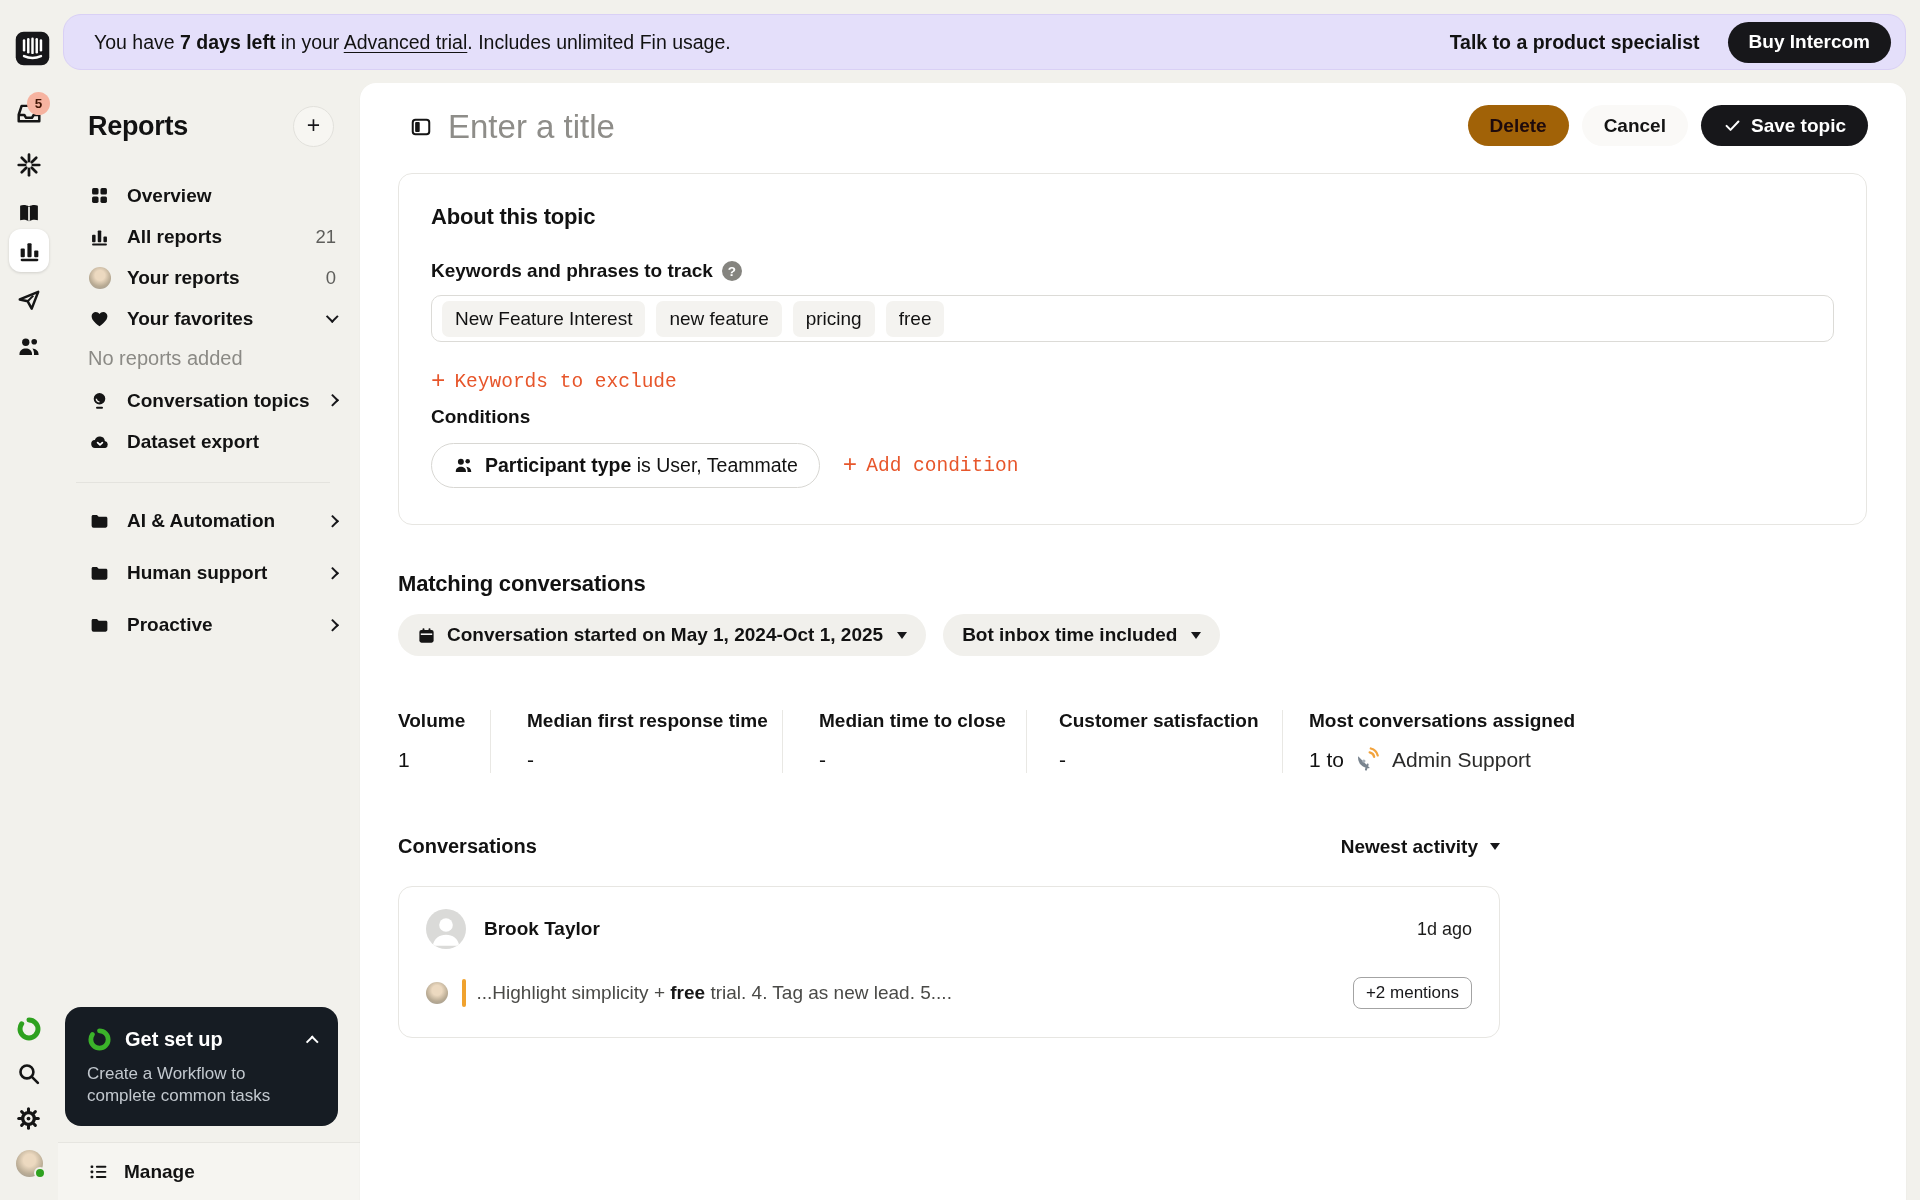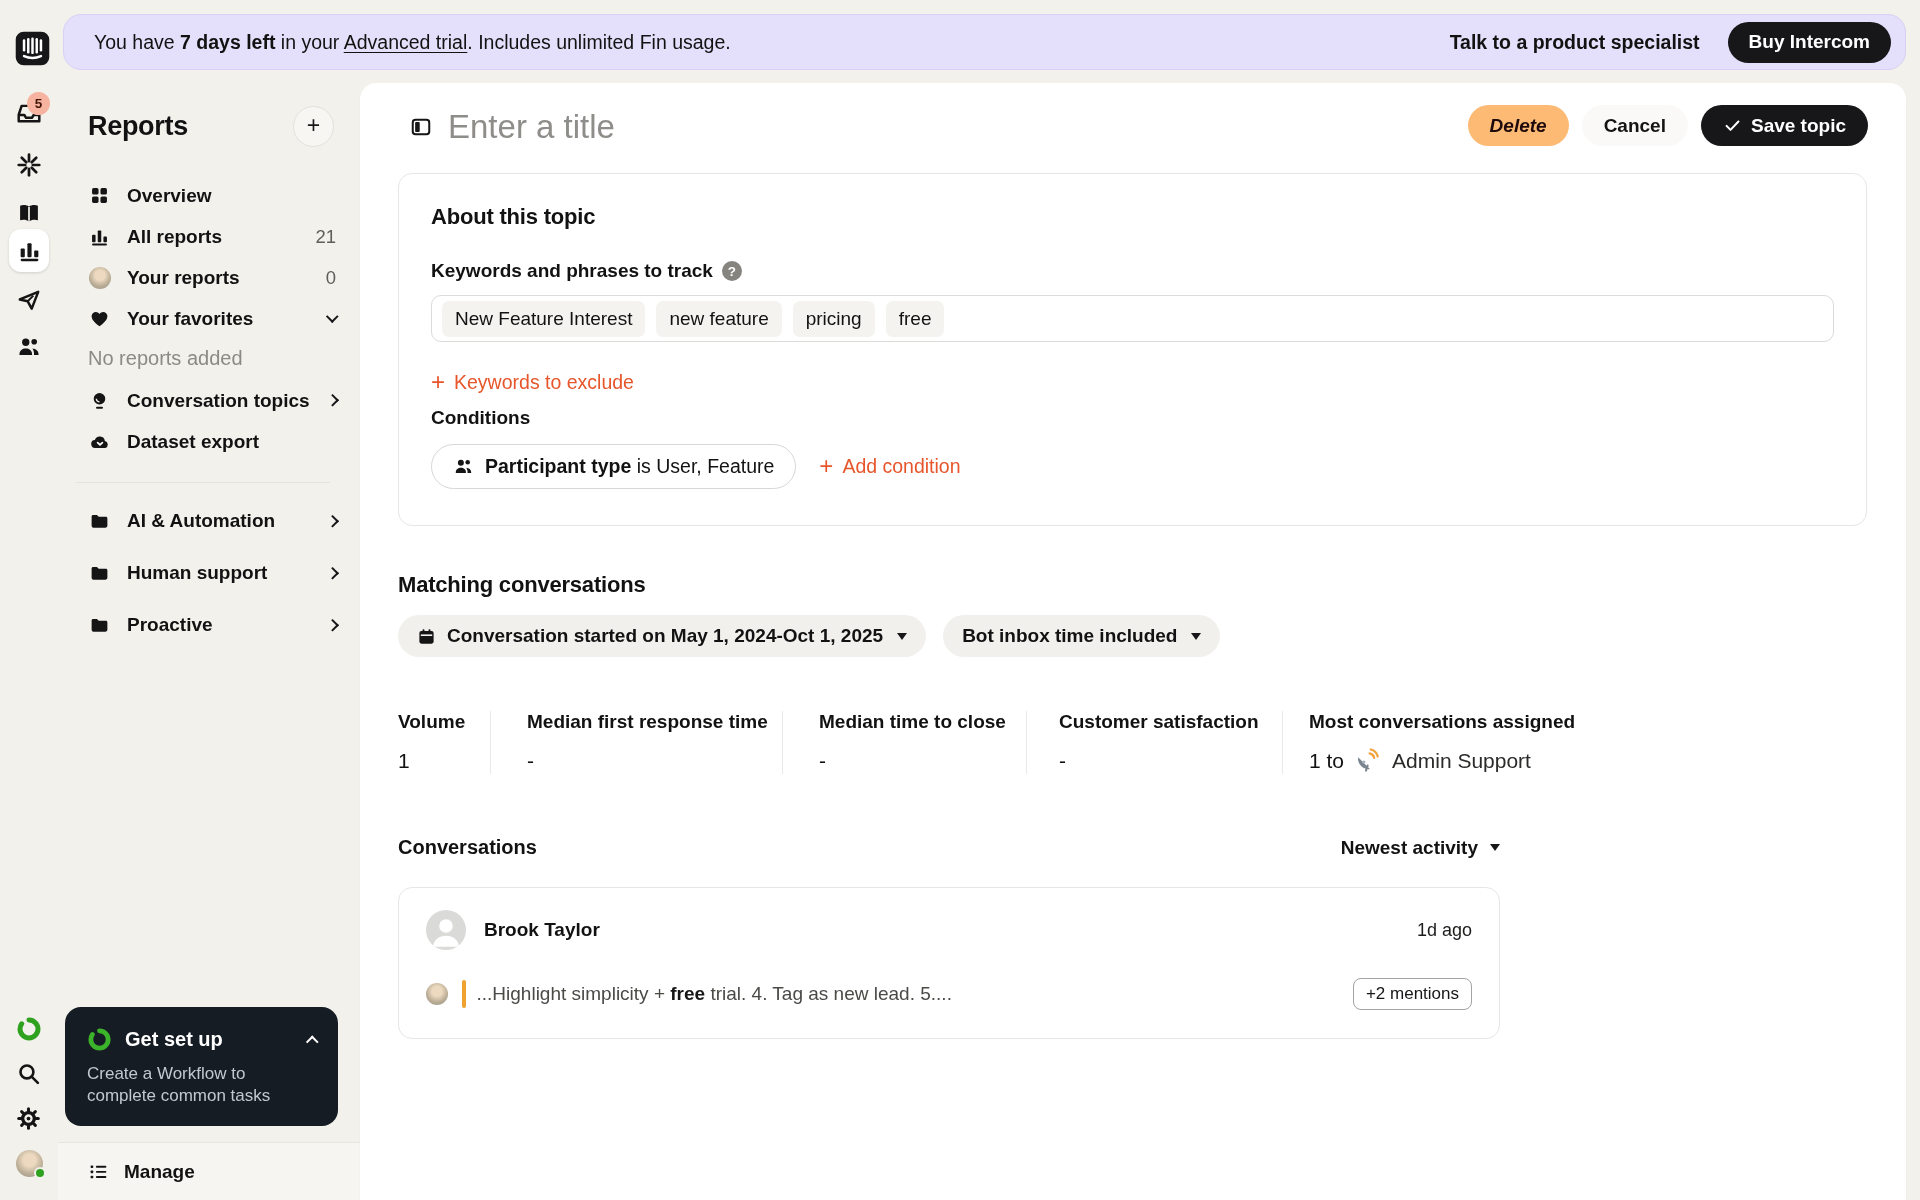--- a/index.html
+++ b/index.html
@@ -108,42 +108,42 @@
   .title-input {
     position:absolute; left:88px; top:24px; width:640px; height:40px; border:none; outline:none;
     font-size:33px; font-family:inherit; background:transparent; color:#17171a;
   }
   .title-input::placeholder { color:#8E8D89; opacity:1; }
   .header-btns { position:absolute; right:38px; top:22px; display:flex; gap:13px; }
   .btn {
     height:41px; border:none; border-radius:21px; padding:0 22px; font-size:19px; font-weight:700;
     font-family:inherit; display:flex; align-items:center; gap:9px; cursor:pointer;
   }
-  .btn-delete { background:#fdba74; color:#1E0A0C;font-style:italic; }
+  .btn-delete { background:#a16207; color:#1E0A0C; }
   .btn-cancel { background:#FAF9F7; color:#141414; }
   .btn-save   { background:#17171A; color:#fff; }
 
   .topic-card {
     margin:6px 39px 0 38px; border:1px solid #E7E6E2; border-radius:14px;
     padding:30px 32px 36px;
   }
   .sec-title { font-size:22px; font-weight:700; letter-spacing:-.2px; }
   .kw-label-row { margin-top:30px; display:flex; align-items:center; gap:9px; }
   .field-label { font-size:19px; font-weight:700; }
   .help-icon {
     width:20px; height:20px; border-radius:50%; background:#85847F; color:#fff;
     display:flex; align-items:center; justify-content:center; cursor:pointer;
   }
   .help-icon::before { content:'?'; font-size:13.5px; font-weight:700; }
   .kw-input {
     margin-top:13px; border:1px solid #DCDBD7; border-radius:10px; height:47px;
     display:flex; align-items:center; gap:11px; padding:0 10px; cursor:text;
   }
   .tag { background:#F4F3F0; border-radius:7px; padding:7px 13px; font-size:19px; cursor:pointer; }
-  .orange-link { display:flex; align-items:center; gap:9px; color:#E7562B; font-size:19.5px; font-weight:500; cursor:pointer; width:max-content; }
+  .orange-link { display:flex; align-items:center; gap:9px; color:#E7562B; font-size:19.5px; font-weight:500; cursor:pointer; width:max-content;font-family:Liberation Mono, monospace; }
   .orange-link .plus-glyph::before { content:'+'; font-size:24px; font-weight:400; line-height:1; }
   .exclude-link { margin-top:28px; }
   .cond-label { margin-top:12px; }
   .cond-row { margin-top:15px; display:flex; align-items:center; gap:23px; }
   .cond-pill {
     border:1px solid #D8D7D3; border-radius:23px; height:45px; padding:0 21px;
     display:flex; align-items:center; gap:11px; font-size:19.5px; cursor:pointer;
   }
   .cond-field { font-weight:600; }
 
@@ -483,21 +483,21 @@
     <div class="cond-row">
       <div class="cond-pill">
         <span>
           <svg viewBox="0 0 24 24" width="21" height="21">
             <circle cx="9" cy="7.6" r="3.4" fill="#151515"></circle>
             <path d="M3.2 18.6c0-3.4 2.7-5.2 5.8-5.2s5.8 1.8 5.8 5.2v.8H3.2z" fill="#151515"></path>
             <circle cx="16.8" cy="7.2" r="2.6" fill="#151515"></circle>
             <path d="M15.2 13.3c3 .3 5.6 2 5.6 5.2v.9h-4.2c.25-2.4-.3-4.4-1.4-6.1z" fill="#151515"></path>
           </svg>
         </span>
-        <span><span class="cond-field">Participant type</span><span> is User, Feature</span></span>
+        <span><span class="cond-field">Participant type</span><span> is User, Teammate</span></span>
       </div>
       <div class="orange-link">
         <span class="plus-glyph"></span>
         <span>Add condition</span>
       </div>
     </div>
   </div>
 
   <div class="matching">
     <div class="sec-title">Matching conversations</div>

